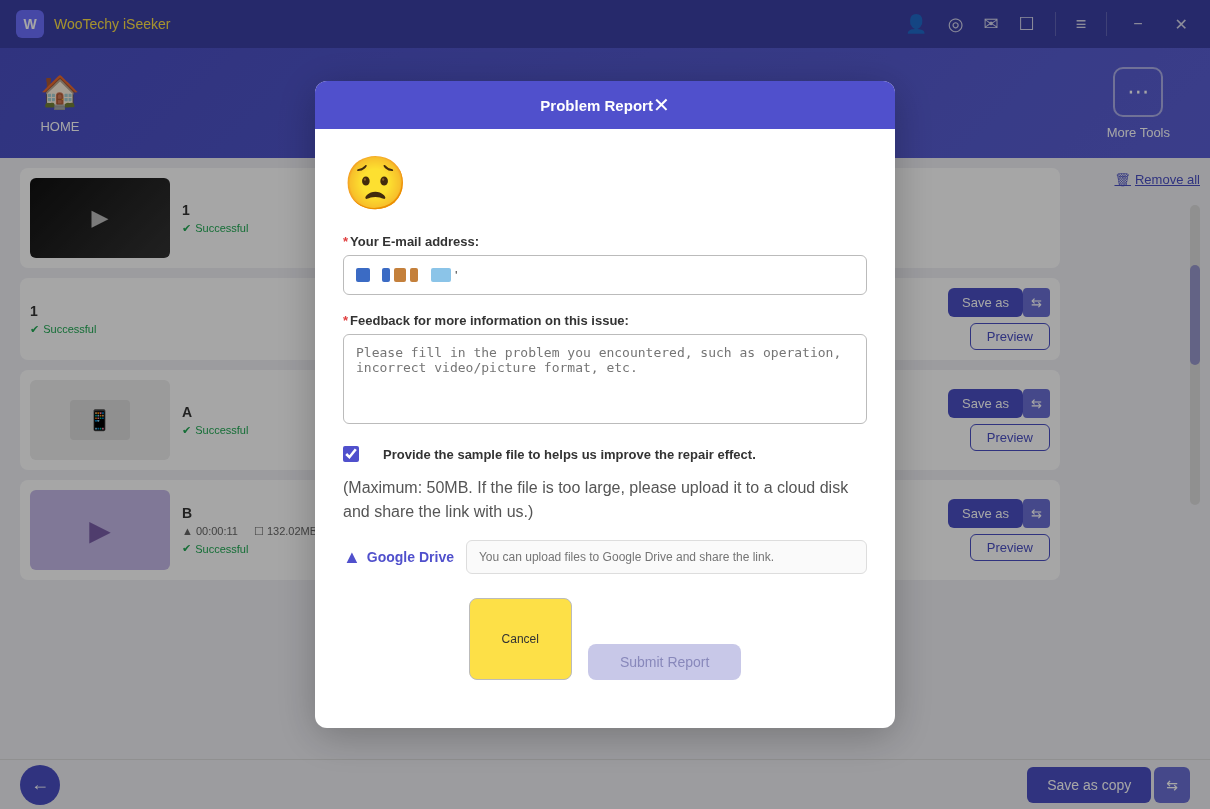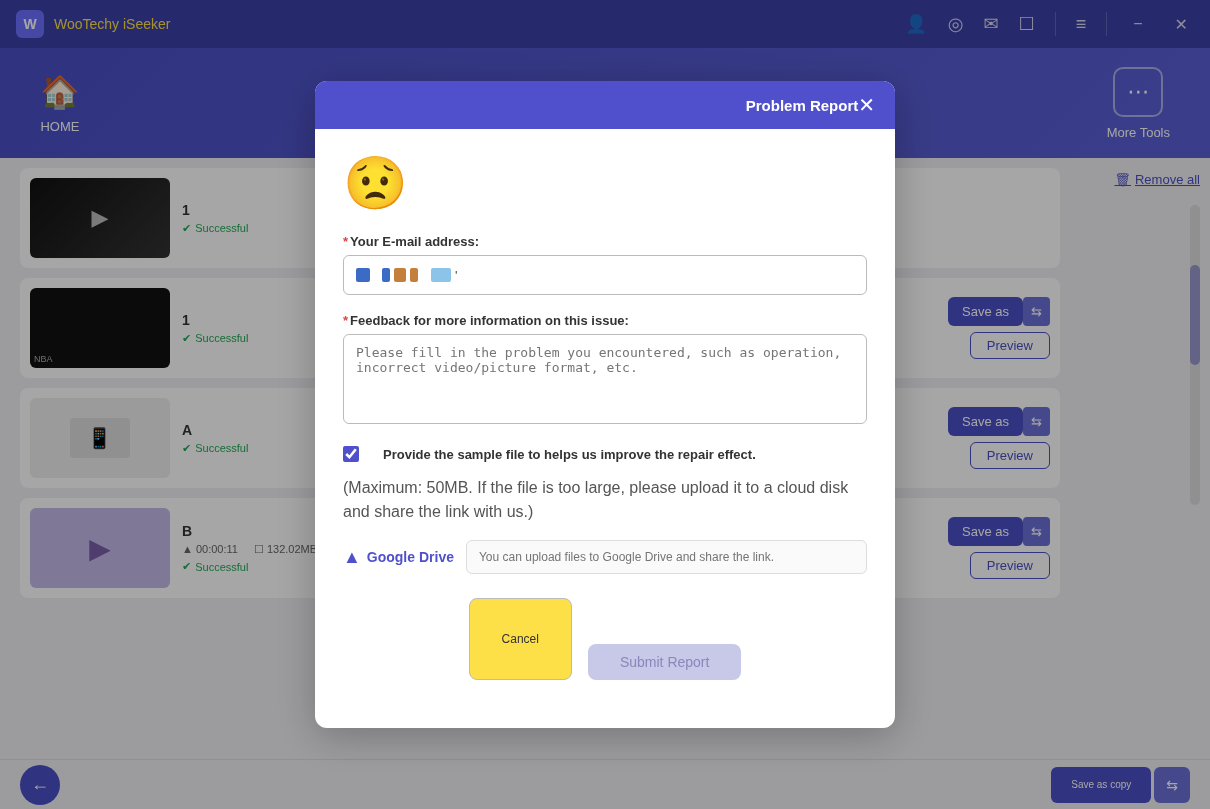--- a/index.html
+++ b/index.html
@@ -255,21 +255,21 @@
       right: 20px;
       display: flex;
       gap: 3px;
     }
     .btn-save-copy {
       background: #4a4fc4;
       color: white;
       border: none;
       border-radius: 6px;
       padding: 10px 20px;
-      font-size: 10px;
+      font-size: 14px;
       cursor: pointer;
     }
     .btn-save-copy-arrow {
       background: #6a6fd4;
       color: white;
       border: none;
       border-radius: 6px;
       padding: 10px 12px;
       cursor: pointer;
       font-size: 14px;
@@ -293,21 +293,21 @@
       overflow: visible;
       box-shadow: 0 8px 40px rgba(0,0,0,0.25);
       position: relative;
     }
     .modal-header {
       background: #5050cc;
       border-radius: 12px 12px 0 0;
       padding: 14px 20px;
       display: flex;
       align-items: center;
-      justify-content: flex-end;
+      justify-content: center;
     }
     .modal-title {
       color: white;
       font-size: 15px;
       font-weight: 600;
     }
     .modal-close {
       background: none;
       border: none;
       color: white;
@@ -563,25 +563,20 @@
       <div class="file-info">
         <div class="file-name">1</div>
         <div class="file-status">
           <span>✔</span>
           <span>Successful</span>
         </div>
       </div>
     </div>
 
     <div class="file-item">
-      <div class="file-thumb dark">
-        <div class="thumb-video2">
-          <span style="font-size:9px;color:#aaa;">NBA</span>
-        </div>
-      </div>
       <div class="file-info">
         <div class="file-name">1</div>
         <div class="file-status">
           <span>✔</span>
           <span>Successful</span>
         </div>
       </div>
       <div class="file-actions">
         <div class="save-group">
           <button class="btn-save">Save as</button>

